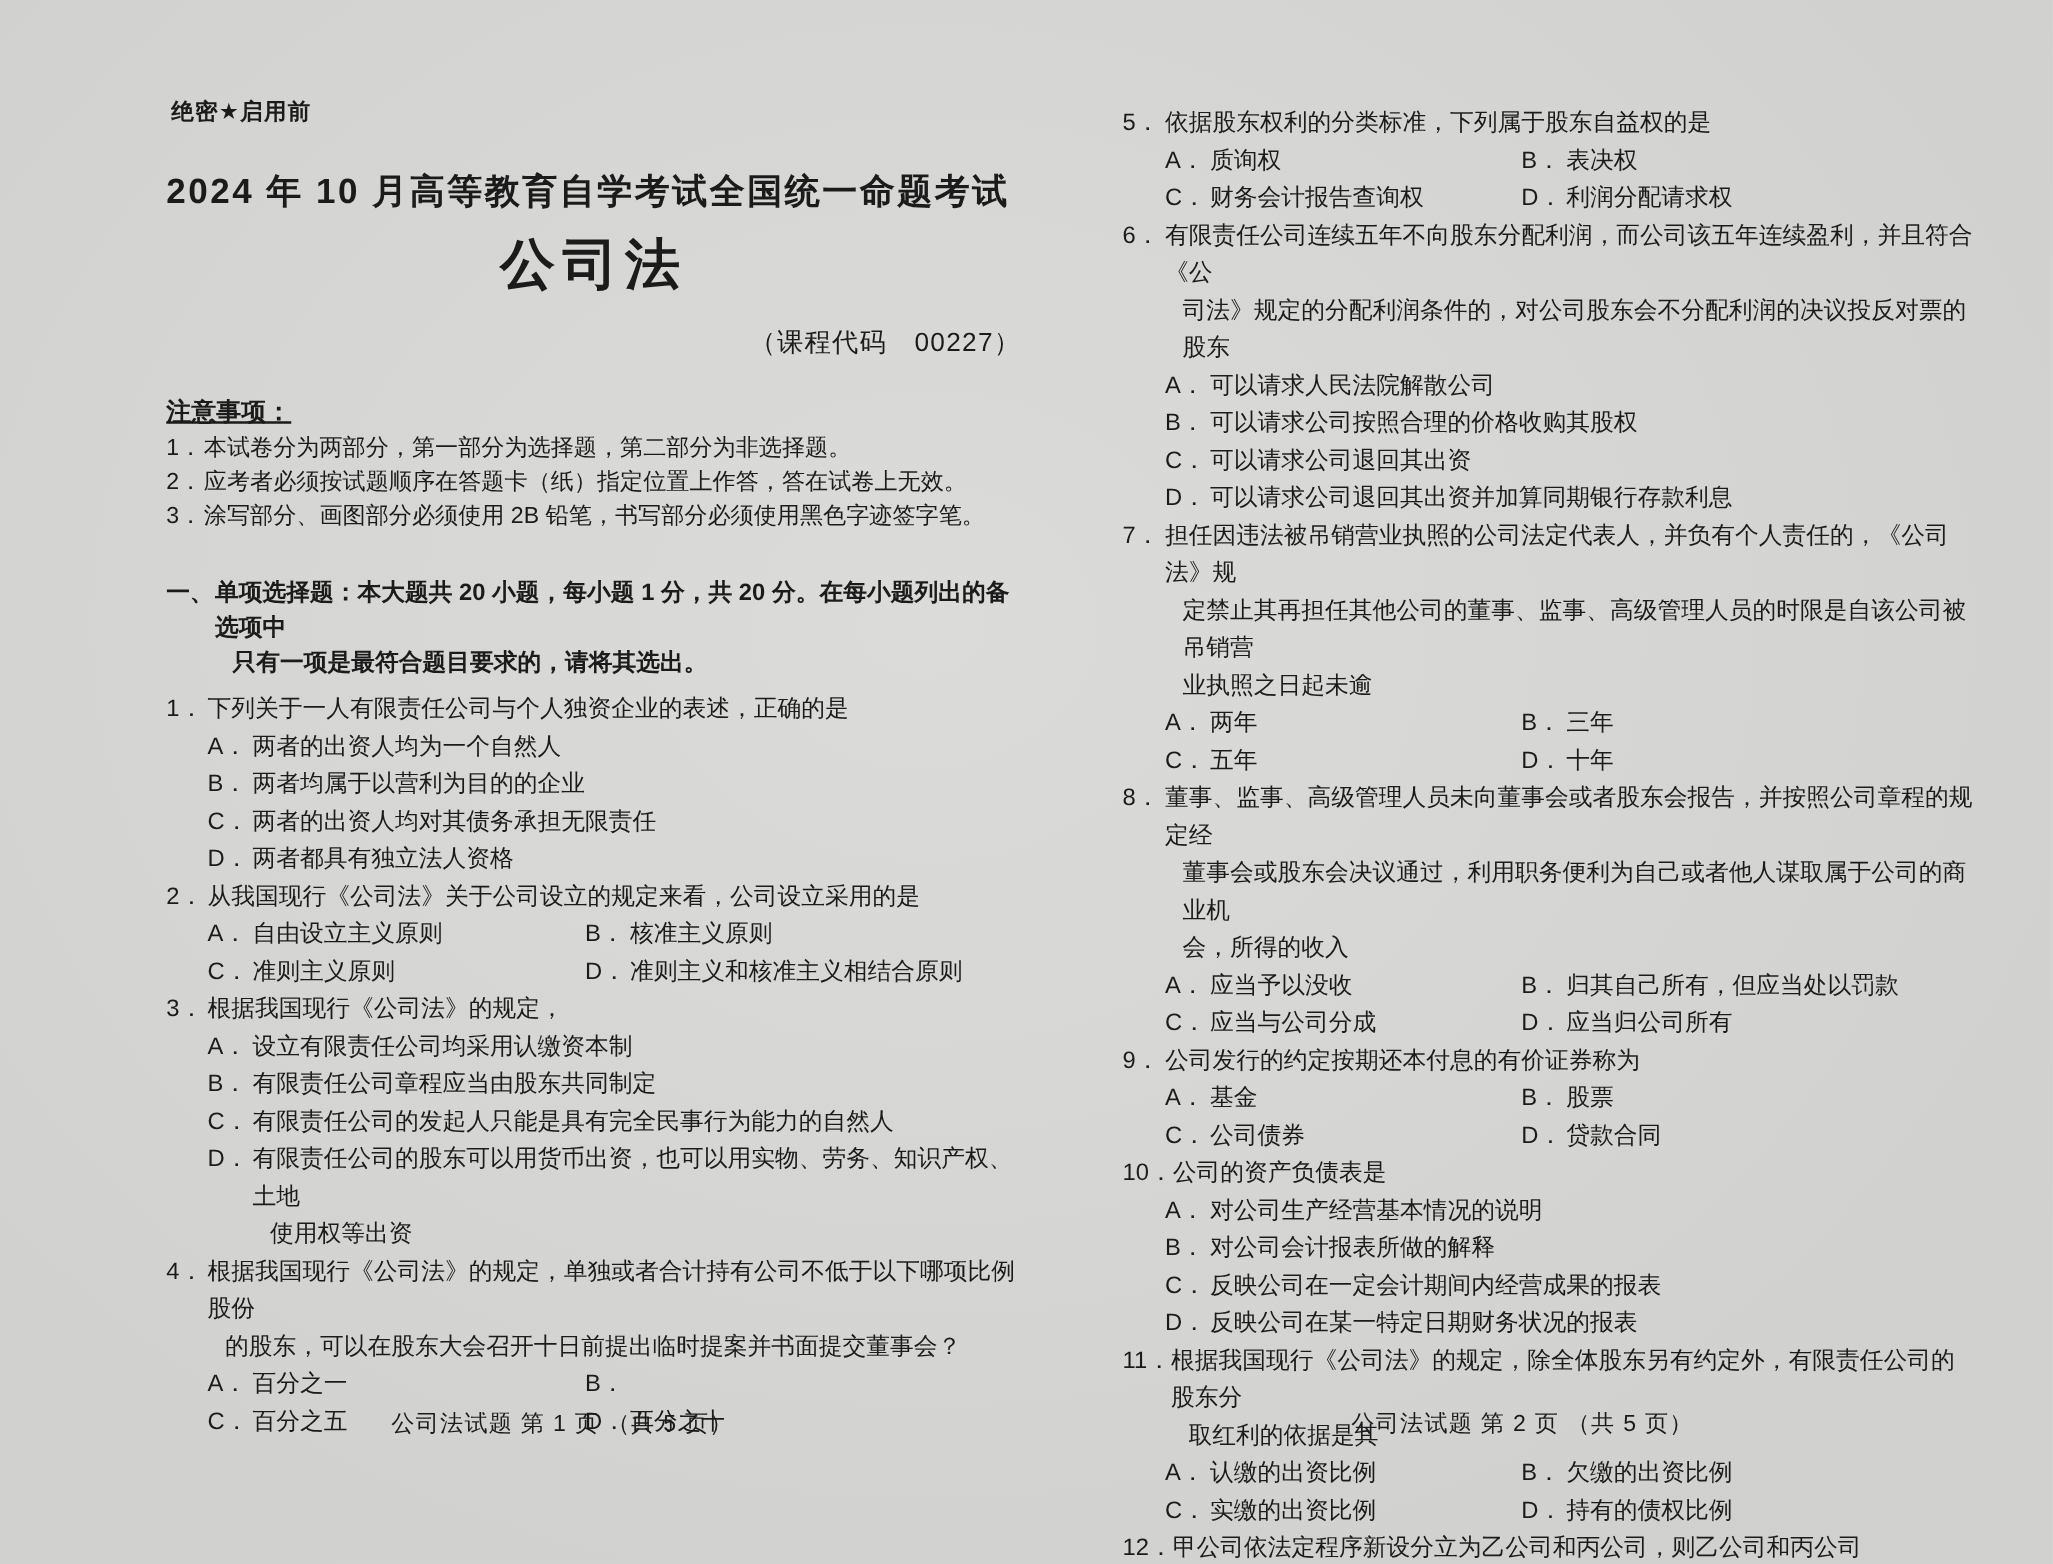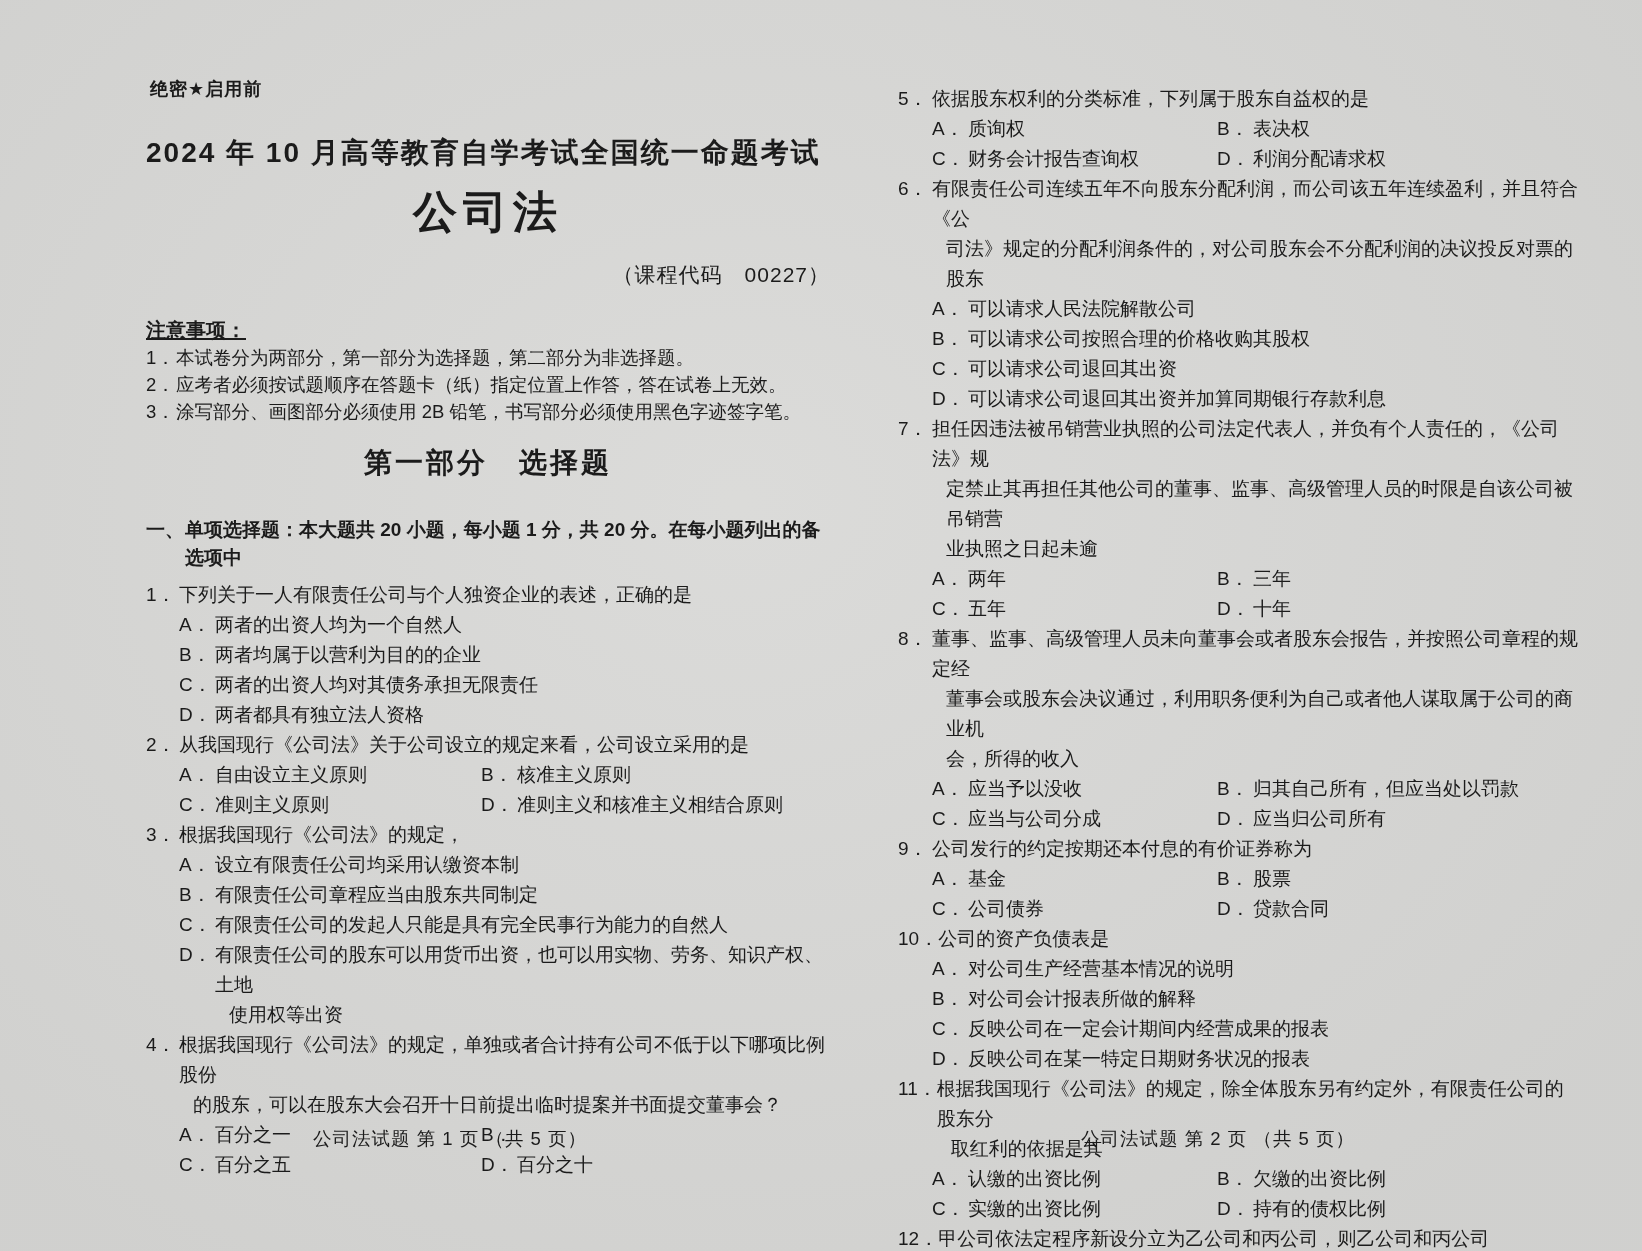--- a/index.html
+++ b/index.html
@@ -12,21 +12,21 @@
   }
   .sheet {
     position: relative;
     width: 1642px; height: 1251px;
     overflow: hidden;
     background:
       radial-gradient(ellipse at 45% 40%, rgba(255,255,255,0.10), rgba(0,0,0,0.03) 85%),
       #d7d7d5;
   }
   .page { position: absolute; }
-  .page-left { left: 146px; top: 70px; width: 684px; }
+  .page-left { left: 133px; top: 70px; width: 684px; }
   .page-right { left: 898px; top: 84px; width: 684px; }
 
   .secrecy {
     margin: 8px 0 0 4px;
     font-size: 18px; line-height: 22px; font-weight: bold;
     letter-spacing: 1px;
   }
   .exam-title {
     margin: 36px 0 0 0;
     font-size: 28px; line-height: 34px; font-weight: bold;
@@ -105,26 +105,26 @@
       <div class="notice-item">
         <span class="notice-num">2．</span>
         <span class="notice-text">应考者必须按试题顺序在答题卡（纸）指定位置上作答，答在试卷上无效。</span>
       </div>
       <div class="notice-item">
         <span class="notice-num">3．</span>
         <span class="notice-text">涂写部分、画图部分必须使用 2B 铅笔，书写部分必须使用黑色字迹签字笔。</span>
       </div>
     </div>
 
-    <div class="part-heading">第一部分　选择题</div>
 
     <div class="section-instruction">
       <span class="si-num">一、</span>
       <span class="si-lines">
         <span class="opt-line">单项选择题：本大题共 20 小题，每小题 1 分，共 20 分。在每小题列出的备选项中</span>
+        <span class="opt-line">只有一项是最符合题目要求的，请将其选出。</span>
       </span>
     </div>
 
     <div class="questions" id="q-col-1">
   <div class="question">
     <div class="q-stem">
       <span class="q-num">1．</span>
       <span class="q-stem-lines">
               <span class="opt-line">下列关于一人有限责任公司与个人独资企业的表述，正确的是</span>
             </span>

